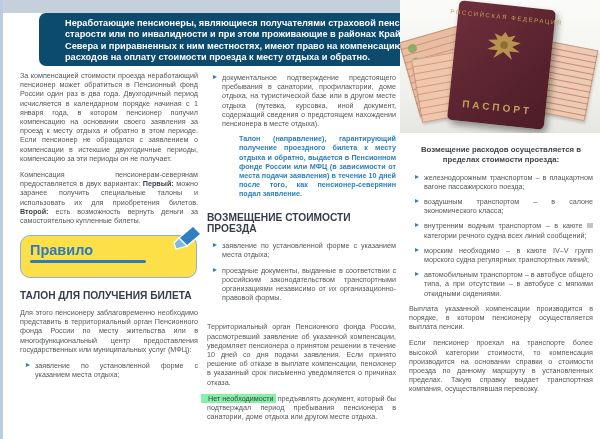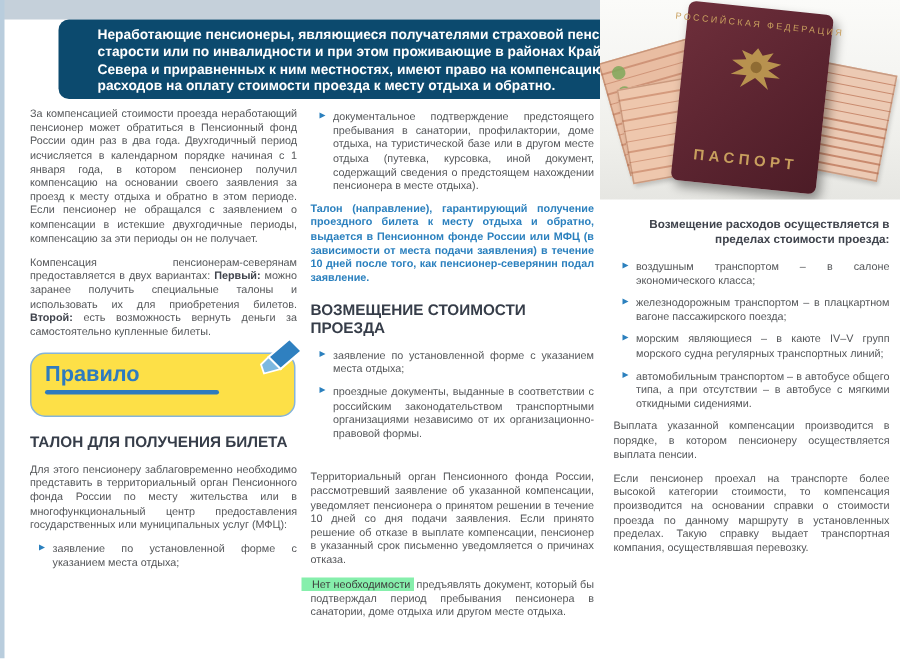--- a/index.html
+++ b/index.html
@@ -125,48 +125,52 @@
     <span class="tri"></span>
     <p class="p">заявление по установленной форме с указанием места отдыха;</p>
   </div>
 </div>
 
 <div id="col2" class="col">
   <div class="bullet">
     <span class="tri"></span>
     <p class="p">документальное подтверждение предстоящего пребывания в санатории, профилактории, доме отдыха, на туристической базе или в другом месте отдыха (путевка, курсовка, иной документ, содержащий сведения о предстоящем нахождении пенсионера в месте отдыха).</p>
   </div>
-  <p class="p note-blue" style="margin-bottom:13px;">Талон (направление), гарантирующий получение проездного билета к месту отдыха и обратно, выдается в Пенсионном фонде России или МФЦ (в зависимости от места подачи заявления) в течение 10 дней после того, как пенсионер-северянин подал заявление.</p>
+  <p class="p note-blue" style="margin-bottom:13px;margin-left:32px;">Талон (направление), гарантирующий получение проездного билета к месту отдыха и обратно, выдается в Пенсионном фонде России или МФЦ (в зависимости от места подачи заявления) в течение 10 дней после того, как пенсионер-северянин подал заявление.</p>
 
   <div class="h-caps">ВОЗМЕЩЕНИЕ СТОИМОСТИ ПРОЕЗДА</div>
   <div class="bullet">
     <span class="tri"></span>
     <p class="p">заявление по установленной форме с указанием места отдыха;</p>
   </div>
   <div class="bullet">
     <span class="tri"></span>
     <p class="p">проездные документы, выданные в соответствии с российским законодательством транспортными организациями независимо от их организационно-правовой формы.</p>
   </div>
   <p class="p" style="margin-top:20px;">Территориальный орган Пенсионного фонда России, рассмотревший заявление об указанной компенсации, уведомляет пенсионера о принятом решении в течение 10 дней со дня подачи заявления. Если принято решение об отказе в выплате компенсации, пенсионер в указанный срок письменно уведомляется о причинах отказа.</p>
   <p class="p"><span class="hl">Нет необходимости</span><span> предъявлять документ, который бы подтверждал период пребывания пенсионера в санатории, доме отдыха или другом месте отдыха.</span></p>
 </div>
 
 <div id="col3" class="col">
-  <p class="p b" style="font-size:7.8px; line-height:9.8px; text-align:right; margin-bottom:8px;">Возмещение расходов осуществляется в пределах стоимости проезда:</p>
+  <p class="p b" style="font-size:7.8px; line-height:9.8px; text-align:center; margin-bottom:8px;">Возмещение расходов осуществляется в пределах стоимости проезда:</p>
+  <div class="bullet">
+    <span class="tri"></span>
+    <p class="p">железнодорожным транспортом – в плацкартном вагоне пассажирского поезда;</p>
+  </div>
   <div class="bullet">
     <span class="tri"></span>
     <p class="p">воздушным транспортом – в салоне экономического класса;</p>
   </div>
   <div class="bullet">
     <span class="tri"></span>
-    <p class="p">железнодорожным транспортом – в плацкартном вагоне пассажирского поезда;</p>
+    <p class="p">внутренним водным транспортом – в каюте III категории речного судна всех линий сообщений;</p>
   </div>
   <div class="bullet">
     <span class="tri"></span>
-    <p class="p">морским являющиеся – в каюте IV–V групп морского судна регулярных транспортных линий;</p>
+    <p class="p">морским необходимо – в каюте IV–V групп морского судна регулярных транспортных линий;</p>
   </div>
   <div class="bullet">
     <span class="tri"></span>
     <p class="p">автомобильным транспортом – в автобусе общего типа, а при отсутствии – в автобусе с мягкими откидными сидениями.</p>
   </div>
   <p class="p" style="margin-top:4px;">Выплата указанной компенсации производится в порядке, в котором пенсионеру осуществляется выплата пенсии.</p>
   <p class="p">Если пенсионер проехал на транспорте более высокой категории стоимости, то компенсация производится на основании справки о стоимости проезда по данному маршруту в установленных пределах. Такую справку выдает транспортная компания, осуществлявшая перевозку.</p>
 </div>
 
 </body></html>

